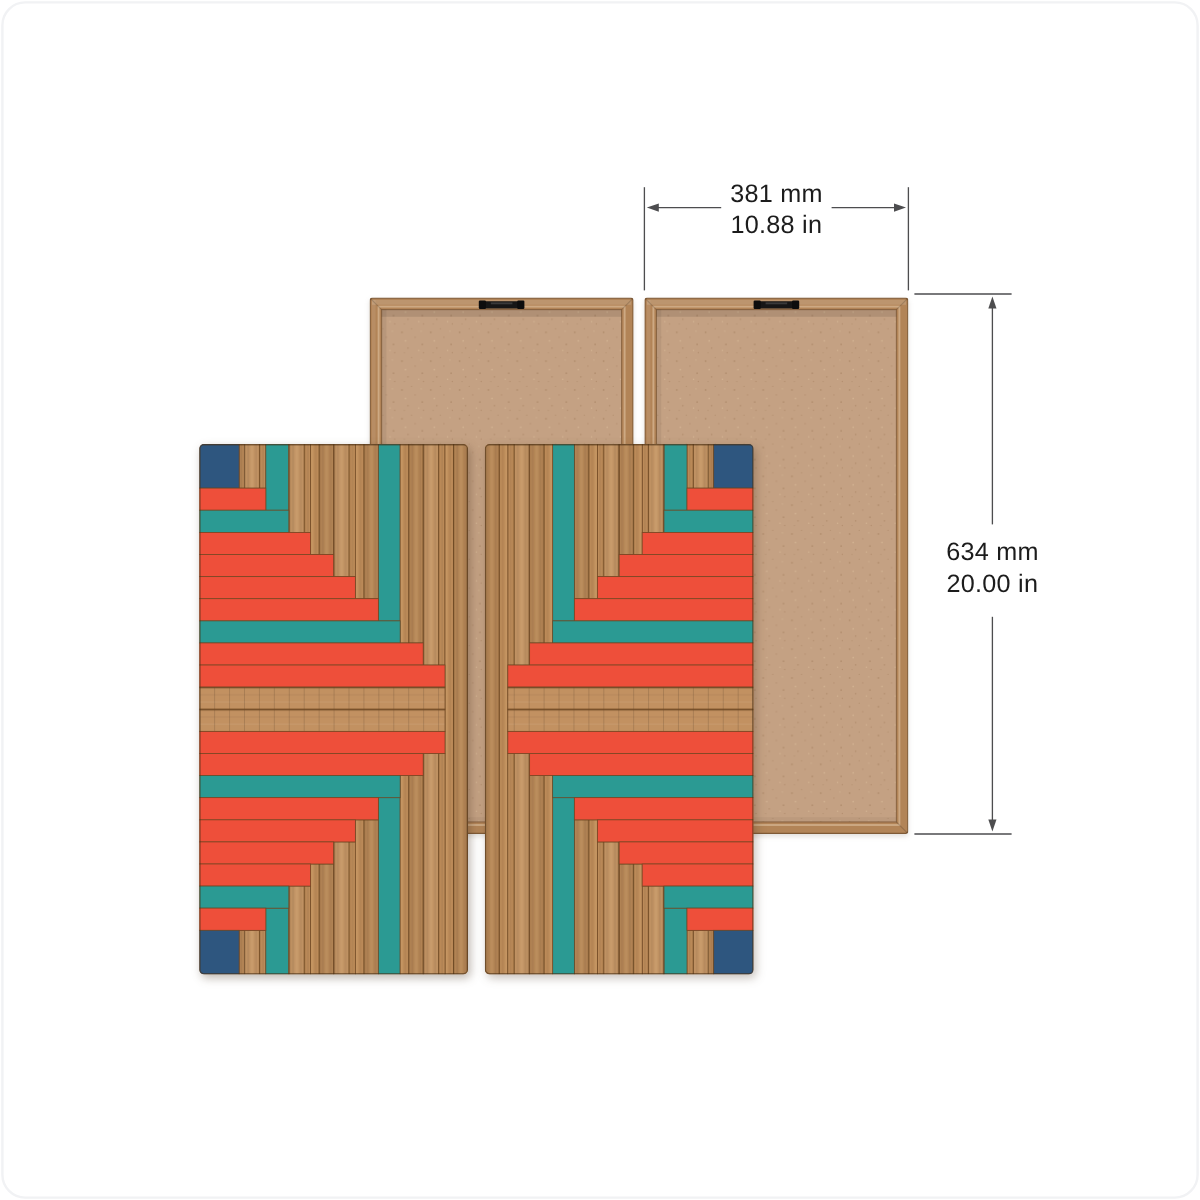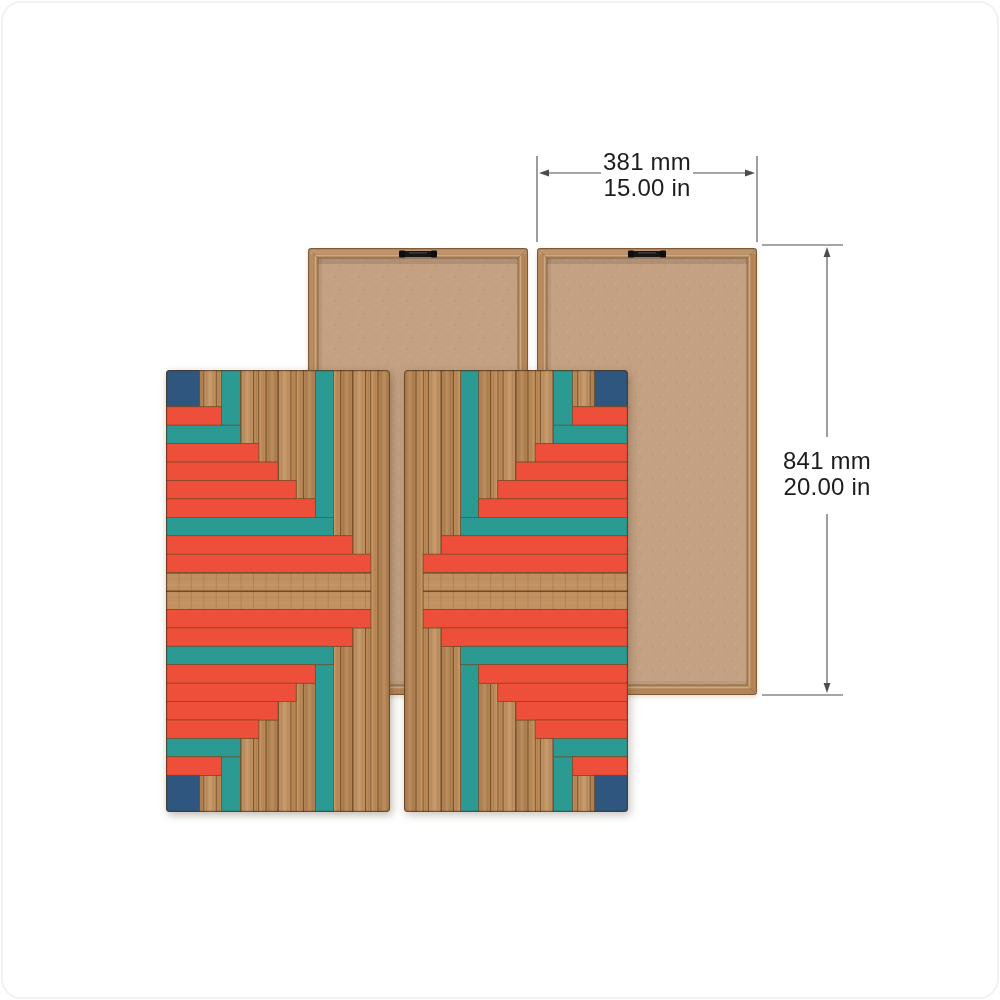--- a/index.html
+++ b/index.html
@@ -16,21 +16,21 @@
          filter:drop-shadow(0 2px 2px rgba(90,70,50,.18));}
   #backR{left:537px;top:248px;width:220px;height:447px;z-index:1;
          filter:drop-shadow(0 2px 2px rgba(90,70,50,.18));}
   #frontL{left:166px;top:370px;width:224px;height:442px;z-index:3;
           filter:drop-shadow(2px 3px 4px rgba(70,50,30,.35));}
   #frontR{left:404px;top:370px;width:224px;height:442px;z-index:3;
           filter:drop-shadow(2px 3px 4px rgba(70,50,30,.30));}
   #dims{position:absolute;left:0;top:0;width:1000px;height:1000px;z-index:5;pointer-events:none;}
   .dim-label{
     position:absolute;z-index:6;text-align:center;color:#1c1c1c;
-    font-size:24px;line-height:26px;letter-spacing:.2px;
+    font-size:21px;line-height:26px;letter-spacing:.2px;
   }
   #widthLabel{left:547px;top:149px;width:200px;}
   #heightLabel{left:727px;top:448px;width:200px;}
 </style>
 </head>
 <body>
 
 <div class="page-frame"></div>
 
 <div>
@@ -289,19 +289,19 @@
       <line x1="762" y1="245" x2="843" y2="245" stroke="#4d4d4f" stroke-width="1.1"></line>
       <line x1="762" y1="695" x2="843" y2="695" stroke="#4d4d4f" stroke-width="1.1"></line>
       <line x1="827" y1="255" x2="827" y2="437" stroke="#4d4d4f" stroke-width="1.1"></line>
       <line x1="827" y1="514" x2="827" y2="685" stroke="#4d4d4f" stroke-width="1.1"></line>
       <polygon points="827,247 823.6,257 830.4,257" fill="#4d4d4f"></polygon>
       <polygon points="827,693 823.6,683 830.4,683" fill="#4d4d4f"></polygon>
     </svg>
 
   <div id="widthLabel" class="dim-label">
     <div>381 mm</div>
-    <div>15.00 in</div>
+    <div>10.88 in</div>
   </div>
   <div id="heightLabel" class="dim-label">
-    <div>841 mm</div>
+    <div>634 mm</div>
     <div>20.00 in</div>
   </div>
 </div>
 
 </body></html>

